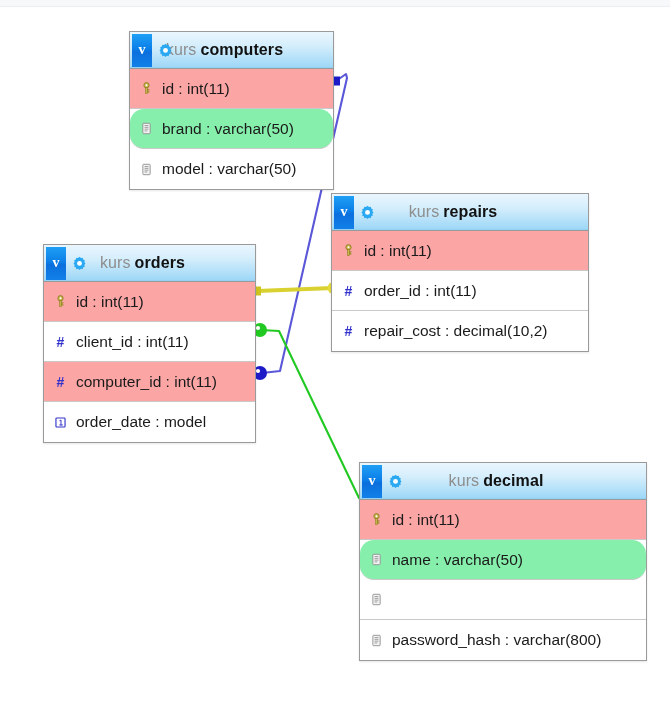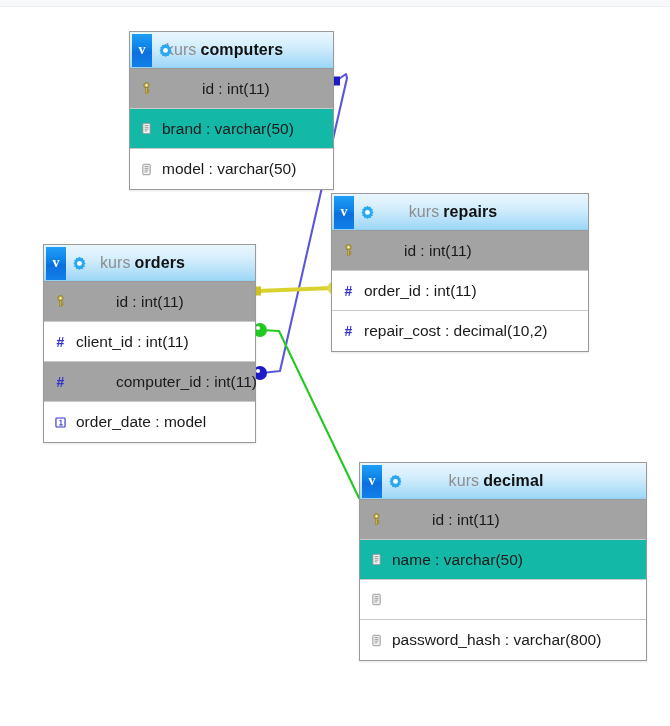--- a/index.html
+++ b/index.html
@@ -114,22 +114,22 @@
     border-bottom: 1px solid #c9c9c9;
     display: flex;
     align-items: center;
     padding-left: 8px;
     font-size: 15.5px;
     color: #1a1a1a;
     background: #ffffff;
     white-space: nowrap;
   }
   .ent-row:last-child { border-bottom: none; text-align: right; }
-  .ent-row.grey { background: #a3a3a3; gap: 40px; }
-  .ent-row.pink { background: #14b8a6; }
+  .ent-row.grey { background: #fca5a5; }
+  .ent-row.pink { background: #86efac; border-radius: 14px; }
   .row-icon {
     width: 17px;
     height: 17px;
     margin-right: 7px;
     flex: 0 0 auto;
     display: flex;
     align-items: center;
     justify-content: center;
   }
   .row-label { line-height: 1; }

